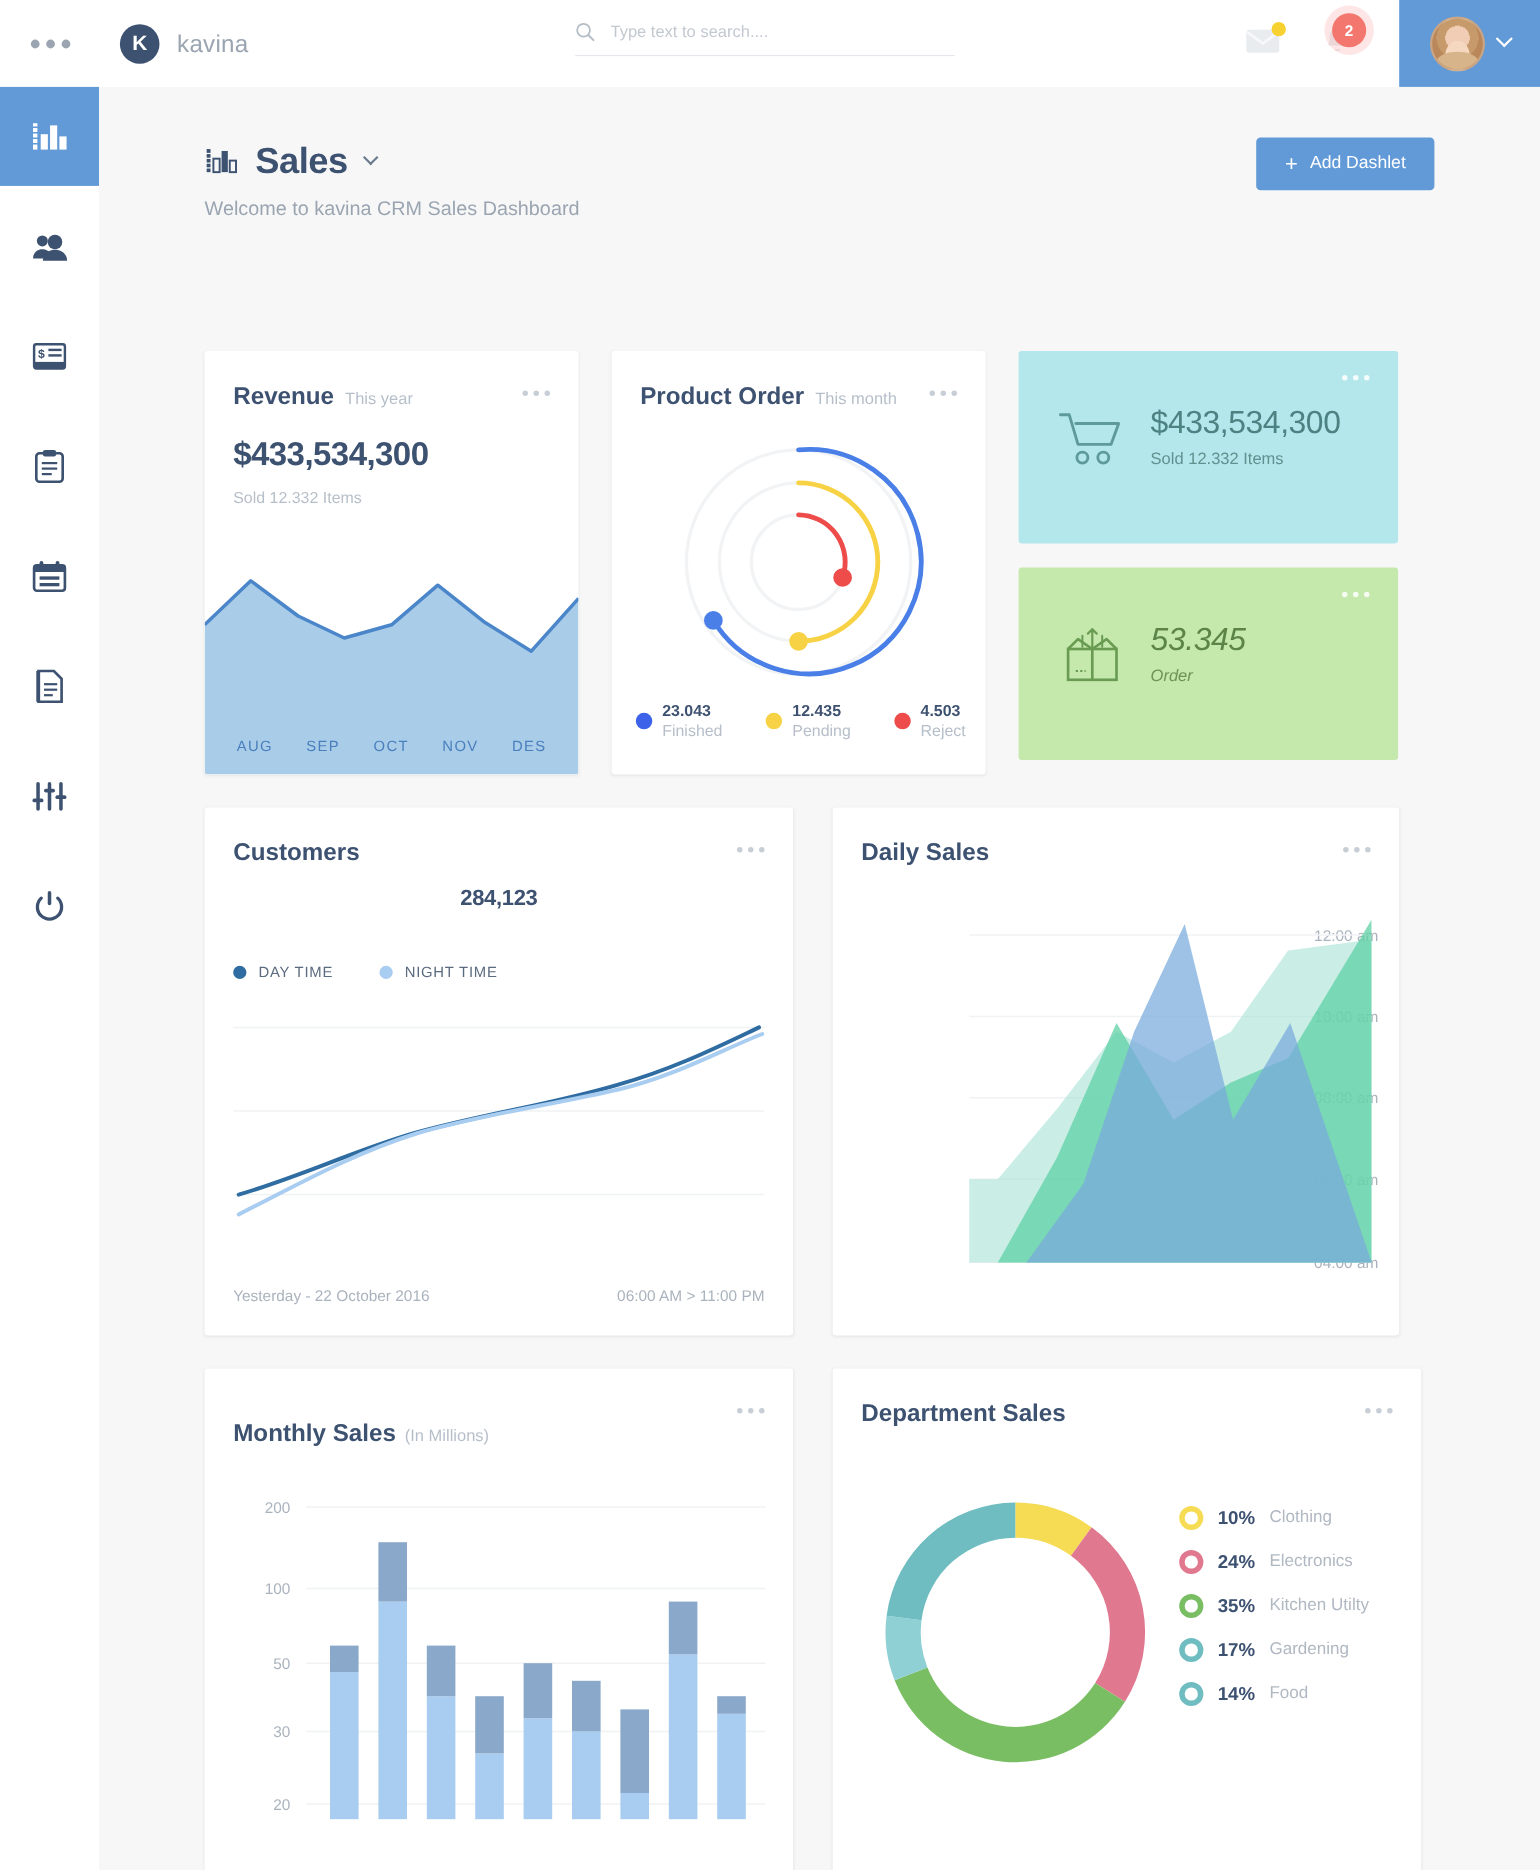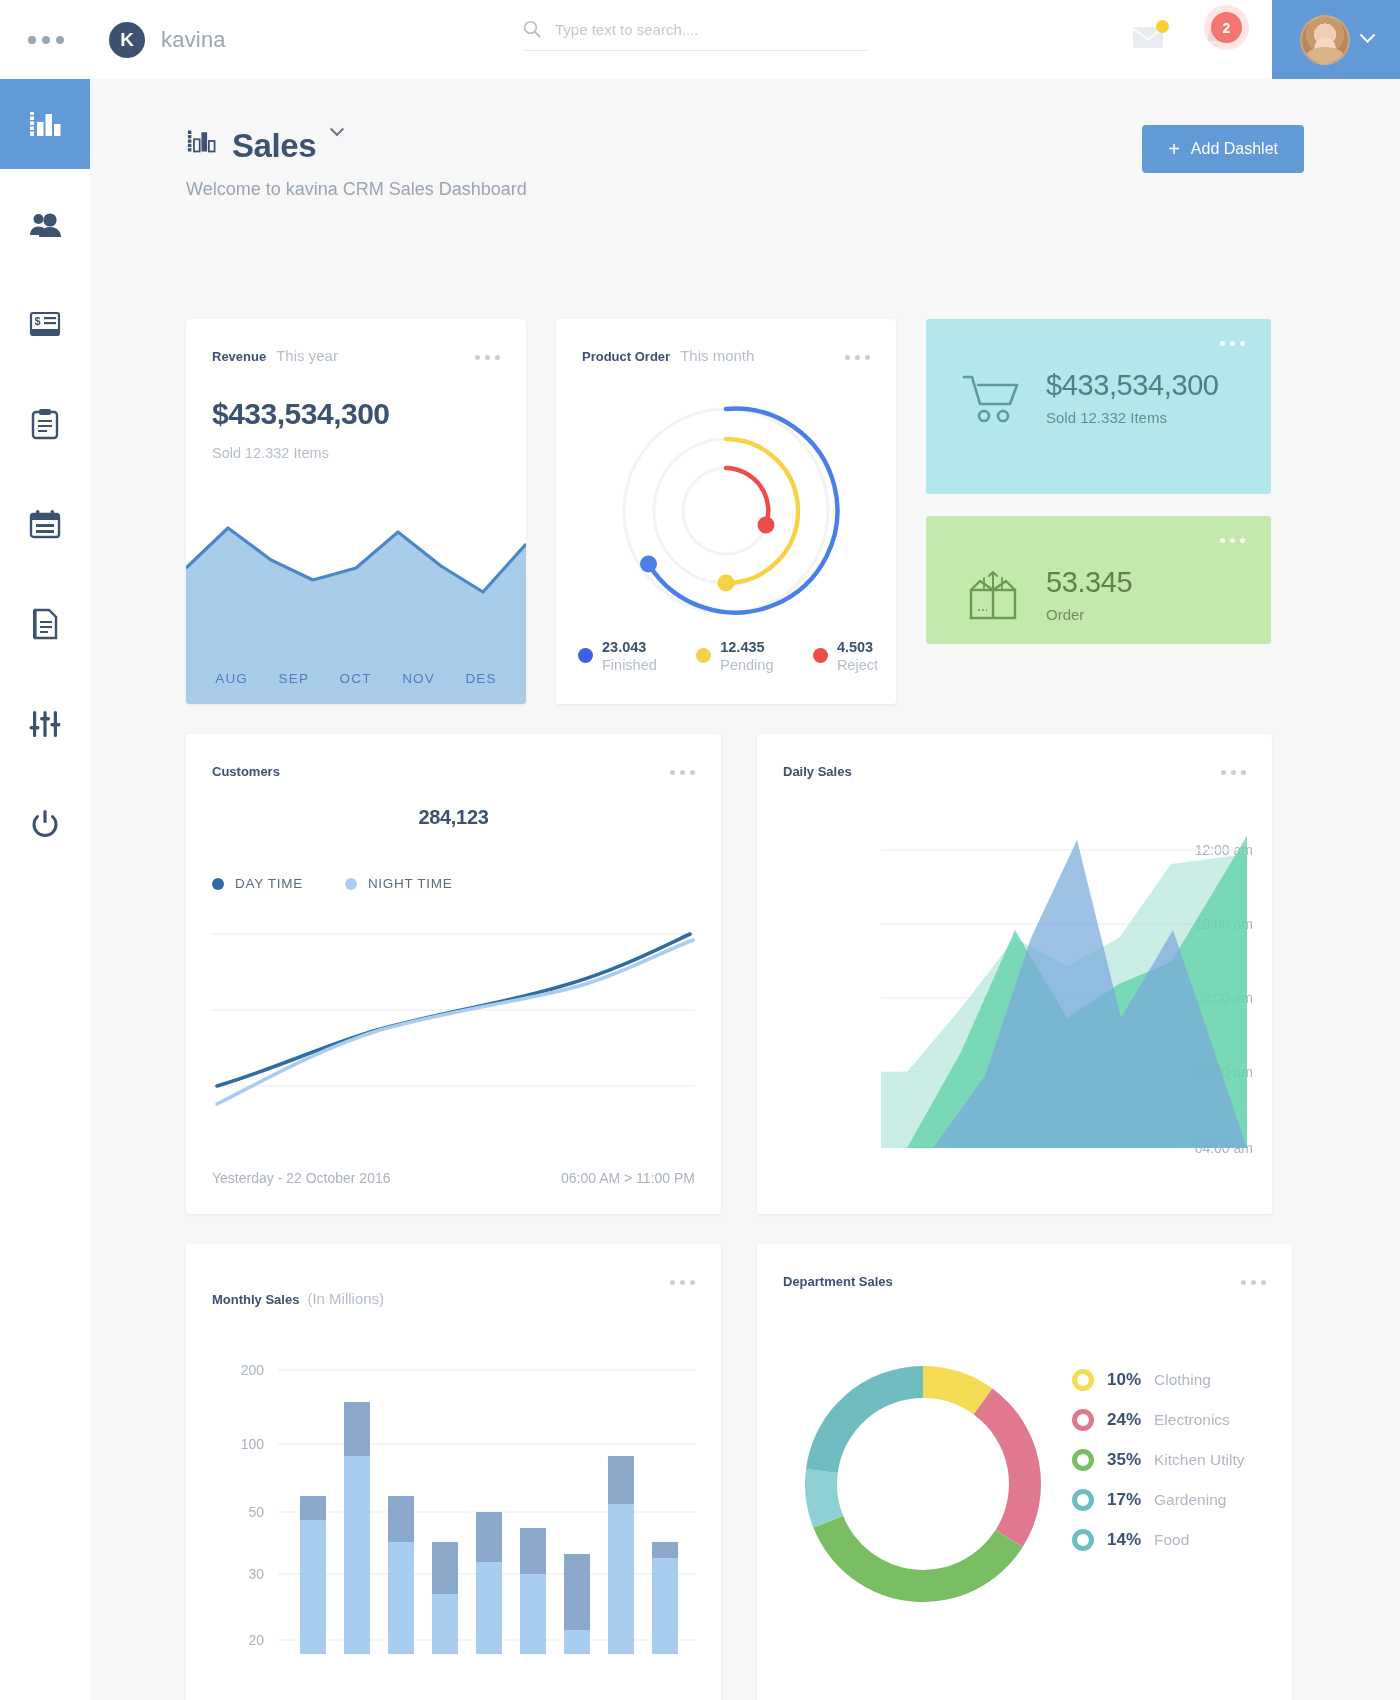--- a/index.html
+++ b/index.html
@@ -86,40 +86,40 @@
     justify-content: center; cursor: pointer; color: #3d5170;
   }
   .side-item.active { background: #629ad8; color: #ffffff; }
   .side-item svg { display: block; }
   .side-gap { height: 10px; }
 
   
   .main { position: absolute; top: 79px; left: 90px; width: 1310px; height: 1621px; }
 
   .page-head { position: absolute; left: 96px; top: 48px; }
-  .page-title-row { display: flex; align-items: flex-start; gap: 16px; }
+  .page-title-row { display: flex; align-items: center; gap: 16px; }
   .page-title { font-size: 33px; font-weight: bold; color: #3d5170; letter-spacing: -.4px; }
   .chev-dark { width: 10px; height: 10px; border-right: 2px solid #6b7a8f;
     border-bottom: 2px solid #6b7a8f; transform: rotate(45deg) translate(-2px,-2px); cursor:pointer; }
   .page-sub { margin-top: 14px; font-size: 18px; color: #9aa5b1; }
 
   .add-btn {
     position: absolute; right: 96px; top: 46px;
     background: #629ad8; color: #fff; border: 0; border-radius: 4px;
     height: 48px; padding: 0 26px; font-size: 16px; cursor: pointer;
     font-family: "Liberation Sans", sans-serif; display: flex;
     align-items: center; gap: 11px;
   }
   .add-btn .plus { font-size: 20px; line-height: 1; }
 
   .card {
     position: absolute; background: #fff; border-radius: 3px;
     box-shadow: 0 1px 3px rgba(60,72,88,.09);
   }
-  .card-title { font-size: 13px; font-weight: bold; color: #3d5170; }
+  .card-title { font-size: 22px; font-weight: bold; color: #3d5170; }
   .card-sub { font-size: 15px; color: #b6bfc9; margin-left: 10px; }
   .kebab { position: absolute; display: flex; gap: 5px; cursor: pointer; }
   .kebab i { width: 5px; height: 5px; border-radius: 50%; background: #c7ced6; display: block; }
   .kebab.light i { background: rgba(255,255,255,.85); }
 
   
   #revenue-card { left: 96px; top: 240px; width: 340px; height: 385px; overflow: hidden; }
   .rev-head { position: absolute; left: 26px; top: 28px; display: flex; align-items: baseline; }
   .rev-amount { position: absolute; left: 26px; top: 78px; font-size: 30px;
     font-weight: bold; color: #3d5170; letter-spacing: -.5px; }
@@ -133,21 +133,21 @@
   .po-head { position: absolute; left: 26px; top: 28px; display: flex; align-items: baseline; }
   .po-legend { position: absolute; left: 22px; bottom: 30px; width: 300px;
     display: flex; justify-content: space-between; }
   .po-leg { display: flex; align-items: center; gap: 9px; }
   .po-leg .bullet { width: 15px; height: 15px; border-radius: 50%; flex: none; }
   .po-leg .num { font-size: 14.5px; font-weight: bold; color: #3d5170; line-height: 1.25; }
   .po-leg .lbl { font-size: 14.5px; color: #b6bfc9; line-height: 1.25; }
 
   
   #stat-cyan { left: 836px; top: 240px; width: 345px; height: 175px; background: #b3e7ec; box-shadow:none; }
-  #stat-green { left: 836px; top: 437px; width: 345px; height: 128px; background: #c5e8ac; box-shadow:none; }
+  #stat-green { left: 836px; top: 437px; width: 345px; height: 175px; background: #c5e8ac; box-shadow:none;font-style:italic; }
   .stat-body { position: absolute; left: 36px; top: 50px; display: flex; align-items: center; gap: 22px; }
   .stat-num { font-size: 29px; color: #4c8281; letter-spacing: -.4px; }
   .stat-lbl { font-size: 15px; margin-top: 7px; color: #61918f; }
   #stat-green .stat-num { color: #5c8448; }
   #stat-green .stat-lbl { color: #6f9257; }
 
   
   #customers-card { left: 96px; top: 655px; width: 535px; height: 480px; }
   .cust-total { position: absolute; top: 72px; width: 100%; text-align: center;
     font-size: 20px; font-weight: bold; color: #3d5170; letter-spacing: -.3px; }

